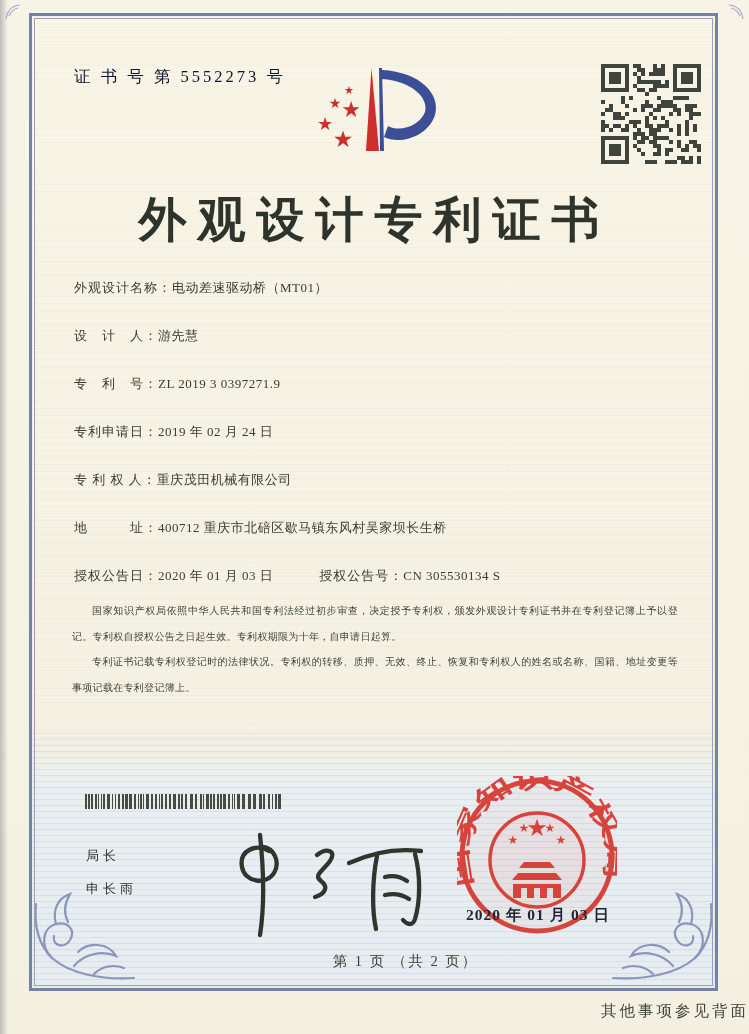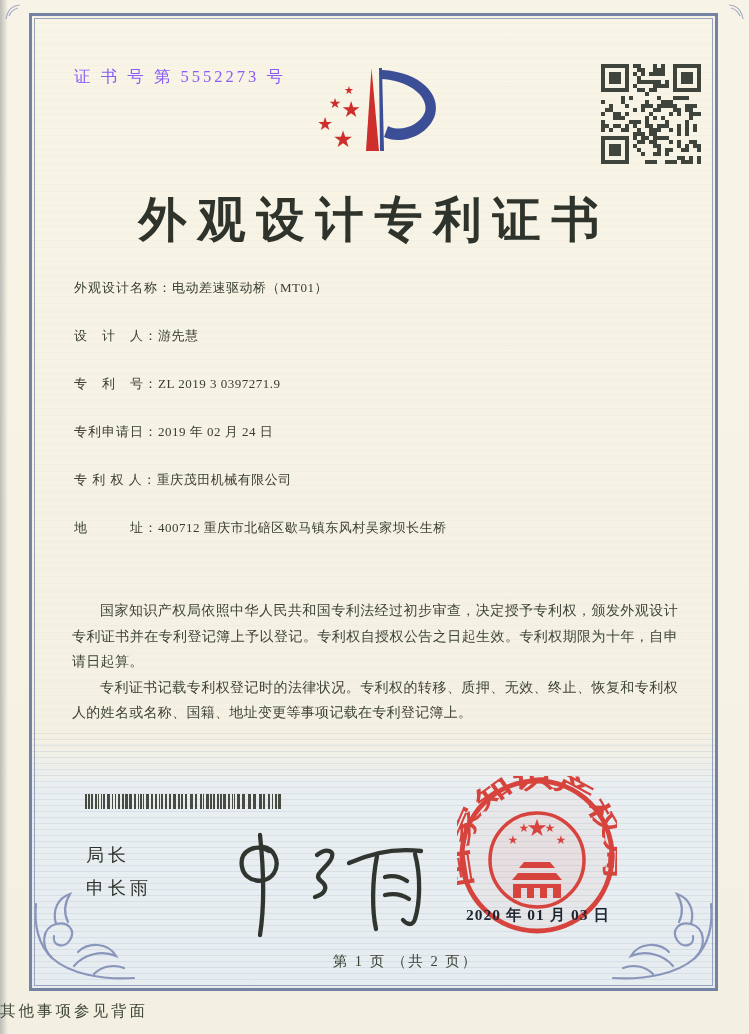--- a/index.html
+++ b/index.html
@@ -17,38 +17,38 @@
   }
   .panel::after{content:"";position:absolute;inset:2px;border:1px solid #97a2bf;pointer-events:none;}
   .band{
     position:absolute;left:0;right:0;bottom:0;height:255px;
     background:
       repeating-linear-gradient(180deg, rgba(125,155,180,.16) 0 1px, rgba(125,155,180,0) 1px 6px),
       linear-gradient(180deg, rgba(233,238,241,0) 0%, #e9eef1 22%, #e6ecef 100%);
   }
   .faintlines{position:absolute;inset:0;
     background:repeating-linear-gradient(180deg, rgba(150,165,185,.05) 0 1px, transparent 1px 7px);}
-  .cert-no{position:absolute;left:74px;top:66px;font-size:16.5px;letter-spacing:3px;color:#8b5cf6;}
+  .cert-no{position:absolute;left:74px;top:66px;font-size:16.5px;letter-spacing:3px;color:#0f172a;}
   .title{position:absolute;left:0;right:0;top:188px;text-align:center;
     font-size:48px;font-weight:bold;letter-spacing:11px;color:#2e342b;}
   .fields{position:absolute;left:74px;top:264px;font-size:13px;color:#383e33;}
   .row{height:48px;line-height:48px;white-space:nowrap;}
   .row .lab{letter-spacing:1px;}
   .row .val{letter-spacing:.5px;}
   .pair2{margin-left:46px;}
-  .paras{position:absolute;left:72px;top:598px;width:606px;font-size:14px;line-height:25.5px;
+  .paras{position:absolute;left:72px;top:598px;width:606px;font-size:10px;line-height:25.5px;
     text-align:justify;color:#3d4338;}
   .paras p{margin:0;text-indent:2em;letter-spacing:.3px;}
-  .signer{position:absolute;left:86px;top:839px;font-size:18px;line-height:33px;letter-spacing:4px;
+  .signer{position:absolute;left:86px;top:839px;font-size:13px;line-height:33px;letter-spacing:4px;
     color:#2e342c;font-family:"Liberation Sans","DejaVu Sans",sans-serif;}
   .seal-date{position:absolute;left:460px;top:905px;width:156px;text-align:center;
     font-size:15.5px;letter-spacing:1px;color:#1e2531;font-weight:bold;}
   .page-foot{position:absolute;left:29px;width:689px;top:952px;text-align:center;
     font-size:14.5px;letter-spacing:2px;color:#3a4036;margin-left:32px;}
-  .back-note{position:absolute;left:0;right:0;top:1001px;text-align:left;
+  .back-note{position:absolute;left:0;right:0;top:1001px;text-align:right;
     font-size:15.5px;letter-spacing:3px;color:#3e453a;}
   svg{display:block;}
   .abs{position:absolute;}
 </style>
 </head>
 <body>
 
 <div class="scan-edge-left"></div>
 
 <svg class="abs" style="left:4px;top:3px;opacity:.65" width="18" height="18" viewBox="0 0 18 18">
@@ -292,20 +292,23 @@
 
 <div class="title">外观设计专利证书</div>
 
 <div class="fields">
   <div class="row"><span class="lab">外观设计名称：</span><span class="val">电动差速驱动桥（MT01）</span></div>
   <div class="row"><span class="lab">设　计　人：</span><span class="val">游先慧</span></div>
   <div class="row"><span class="lab">专　利　号：</span><span class="val">ZL 2019 3 0397271.9</span></div>
   <div class="row"><span class="lab">专利申请日：</span><span class="val">2019 年 02 月 24 日</span></div>
   <div class="row"><span class="lab">专 利 权 人：</span><span class="val">重庆茂田机械有限公司</span></div>
   <div class="row"><span class="lab">地　　　址：</span><span class="val">400712 重庆市北碚区歇马镇东风村吴家坝长生桥</span></div>
+  <div class="row">
+    <span class="lab">授权公告日：</span><span class="val">2020 年 01 月 03 日</span><span class="pair2"><span class="lab">授权公告号：</span><span class="val">CN 305530134 S</span></span>
+  </div>
 </div>
 
 <div class="paras">
   <p>国家知识产权局依照中华人民共和国专利法经过初步审查，决定授予专利权，颁发外观设计专利证书并在专利登记簿上予以登记。专利权自授权公告之日起生效。专利权期限为十年，自申请日起算。</p>
   <p>专利证书记载专利权登记时的法律状况。专利权的转移、质押、无效、终止、恢复和专利权人的姓名或名称、国籍、地址变更等事项记载在专利登记簿上。</p>
 </div>
 
 <svg id="barcode" class="abs" style="left:85px;top:794px" width="198" height="15" viewBox="0 0 198 15">
     <rect x="0" y="0" width="2" height="15" fill="#474b42"></rect>
     <rect x="3" y="0" width="2" height="15" fill="#474b42"></rect>

